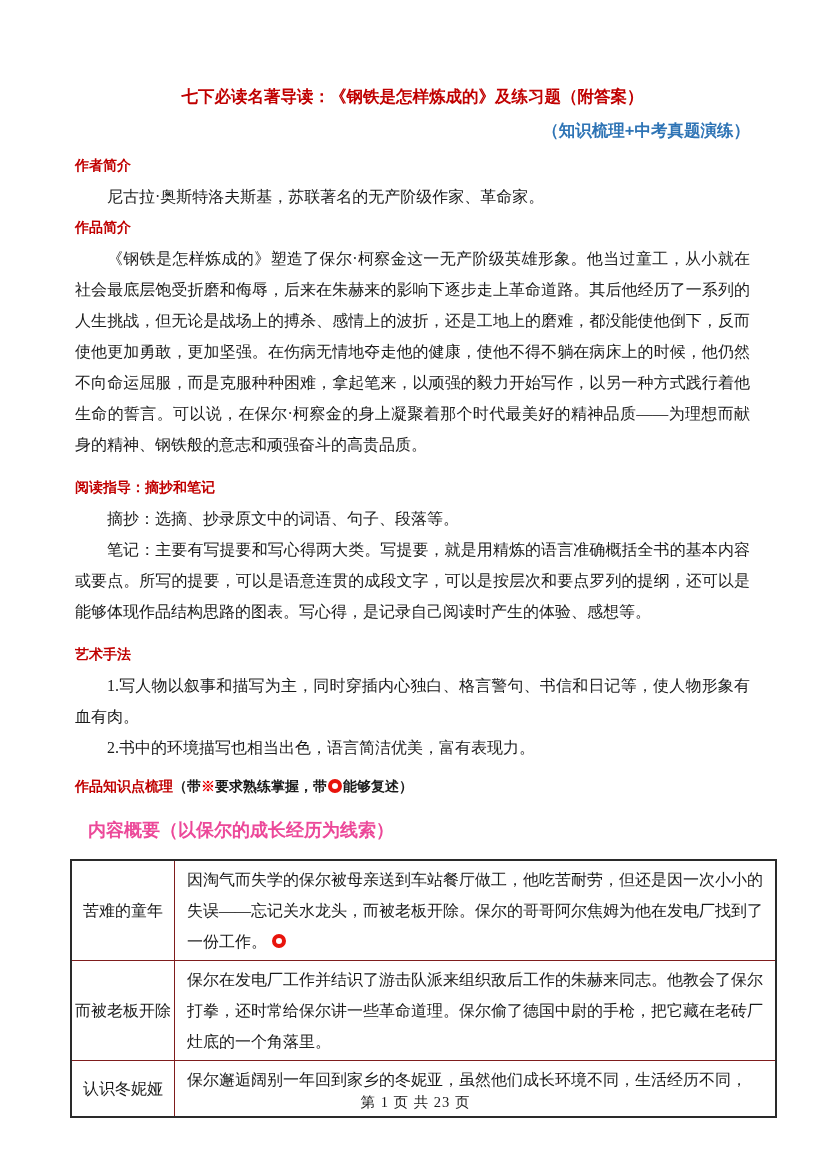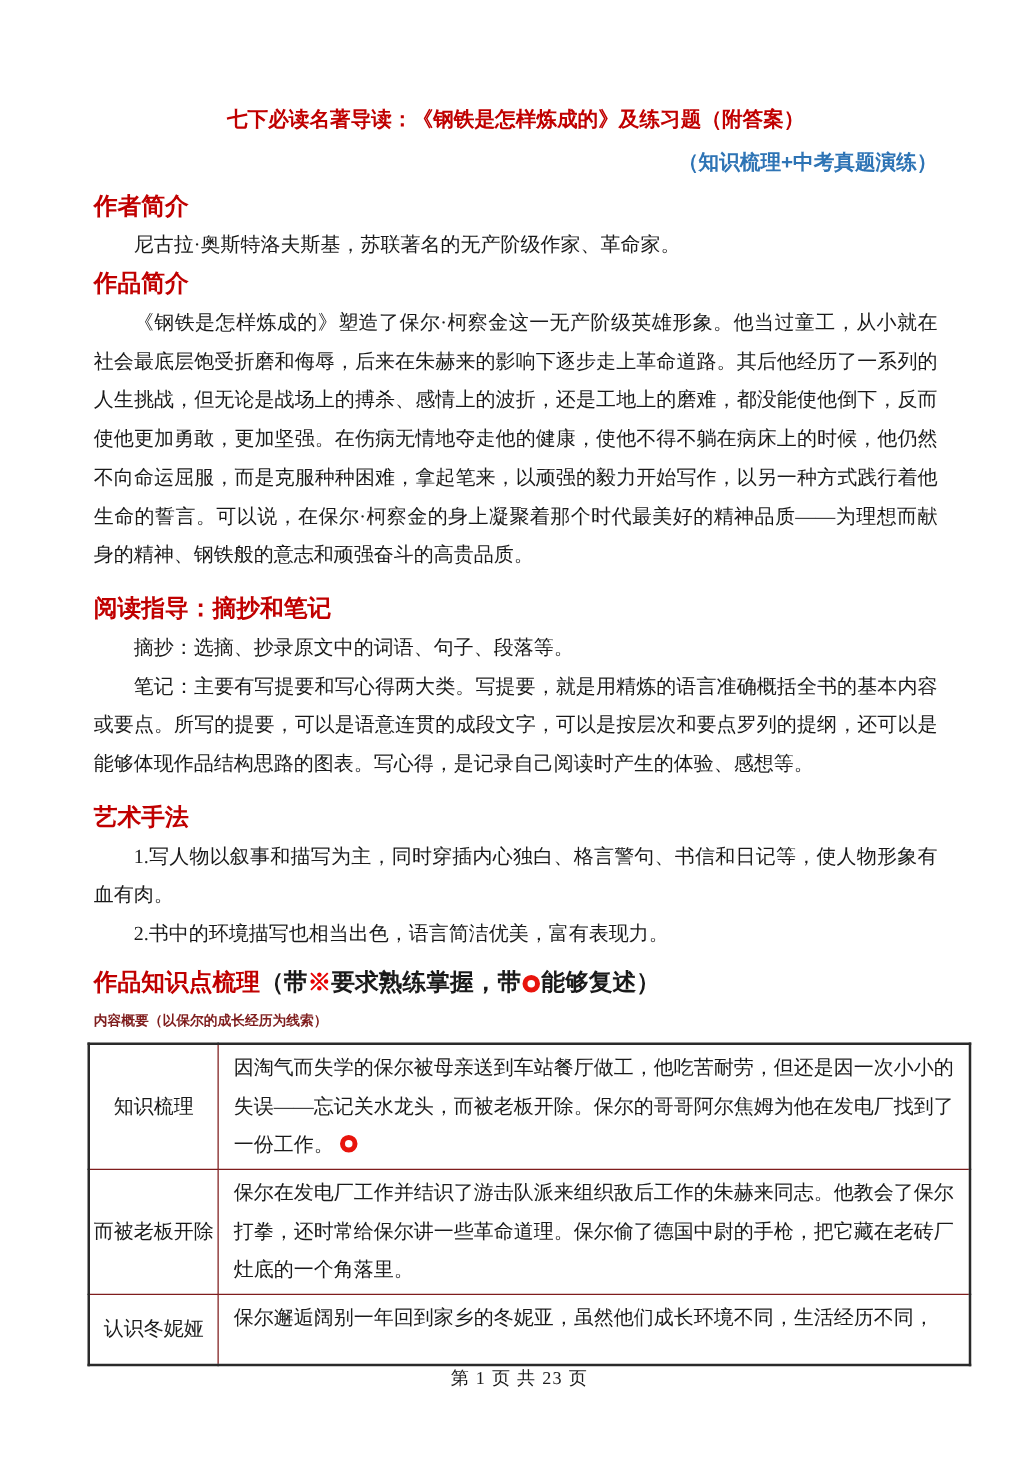--- a/index.html
+++ b/index.html
@@ -31,45 +31,45 @@
     font-family: "Liberation Sans", sans-serif;
     font-weight: bold;
     font-size: 16.5px;
     line-height: 20px;
     margin: 0 0 10px 0;
   }
   .sec-heading {
     color: #c00000;
     font-family: "Liberation Sans", sans-serif;
     font-weight: bold;
-    font-size: 19px;
+    font-size: 14px;
     line-height: 31px;
     margin: 0;
   }
   .sec-heading.spaced { margin-top: 12px; }
   .sec-heading.spaced-sm { margin-top: 8px; }
   p.body-par {
     font-size: 16px;
     line-height: 31px;
     text-align: justify;
     text-indent: 2em;
     margin: 0;
   }
   .black-bold {
     color: #1a1a1a;
     font-family: "Liberation Sans", sans-serif;
     font-weight: bold;
   }
   .outline-heading {
     font-family: "Liberation Sans", sans-serif;
     font-weight: bold;
-    font-size: 11px;
+    font-size: 18px;
     line-height: 31px;
-    margin: 0;
-    color: #7f1d1d;
+    margin: 13px;
+    color: #ec4899;
   }
   .star-mark { color: #e60000; }
   .ring {
     display: inline-block;
     width: 6px; height: 6px;
     border: 4px solid #e8140c;
     border-radius: 50%;
     vertical-align: -1px;
     margin-left: 5px;
   }
@@ -131,21 +131,21 @@
   <p class="body-par">1.写人物以叙事和描写为主，同时穿插内心独白、格言警句、书信和日记等，使人物形象有血有肉。</p>
   <p class="body-par">2.书中的环境描写也相当出色，语言简洁优美，富有表现力。</p>
 
   <h3 class="sec-heading spaced-sm"><span>作品知识点梳理</span><span class="black-bold">（带</span><span class="star-mark">※</span><span class="black-bold">要求熟练掌握，带</span><span class="ring inline-h"></span><span class="black-bold">能够复述）</span></h3>
 
   <h3 class="outline-heading">内容概要（以保尔的成长经历为线索）</h3>
 
   <table class="summary">
     <tbody>
       <tr>
-        <td class="row-label">知识梳理</td>
+        <td class="row-label">苦难的童年</td>
         <td class="row-content"><span>因淘气而失学的保尔被母亲送到车站餐厅做工，他吃苦耐劳，但还是因一次小小的失误——忘记关水龙头，而被老板开除。保尔的哥哥阿尔焦姆为他在发电厂找到了一份工作。</span><span class="ring"></span></td>
       </tr>
       <tr>
         <td class="row-label">而被老板开除</td>
         <td class="row-content"><span>保尔在发电厂工作并结识了游击队派来组织敌后工作的朱赫来同志。他教会了保尔打拳，还时常给保尔讲一些革命道理。保尔偷了德国中尉的手枪，把它藏在老砖厂灶底的一个角落里。</span></td>
       </tr>
       <tr class="cut">
         <td class="row-label">认识冬妮娅</td>
         <td class="row-content"><span>保尔邂逅阔别一年回到家乡的冬妮亚，虽然他们成长环境不同，生活经历不同，</span></td>
       </tr>

